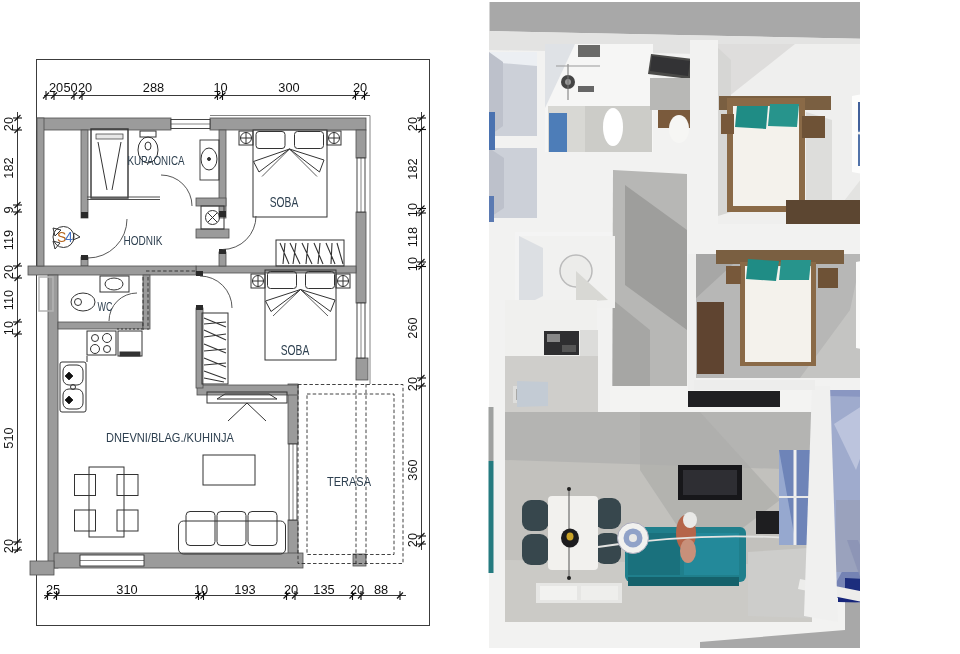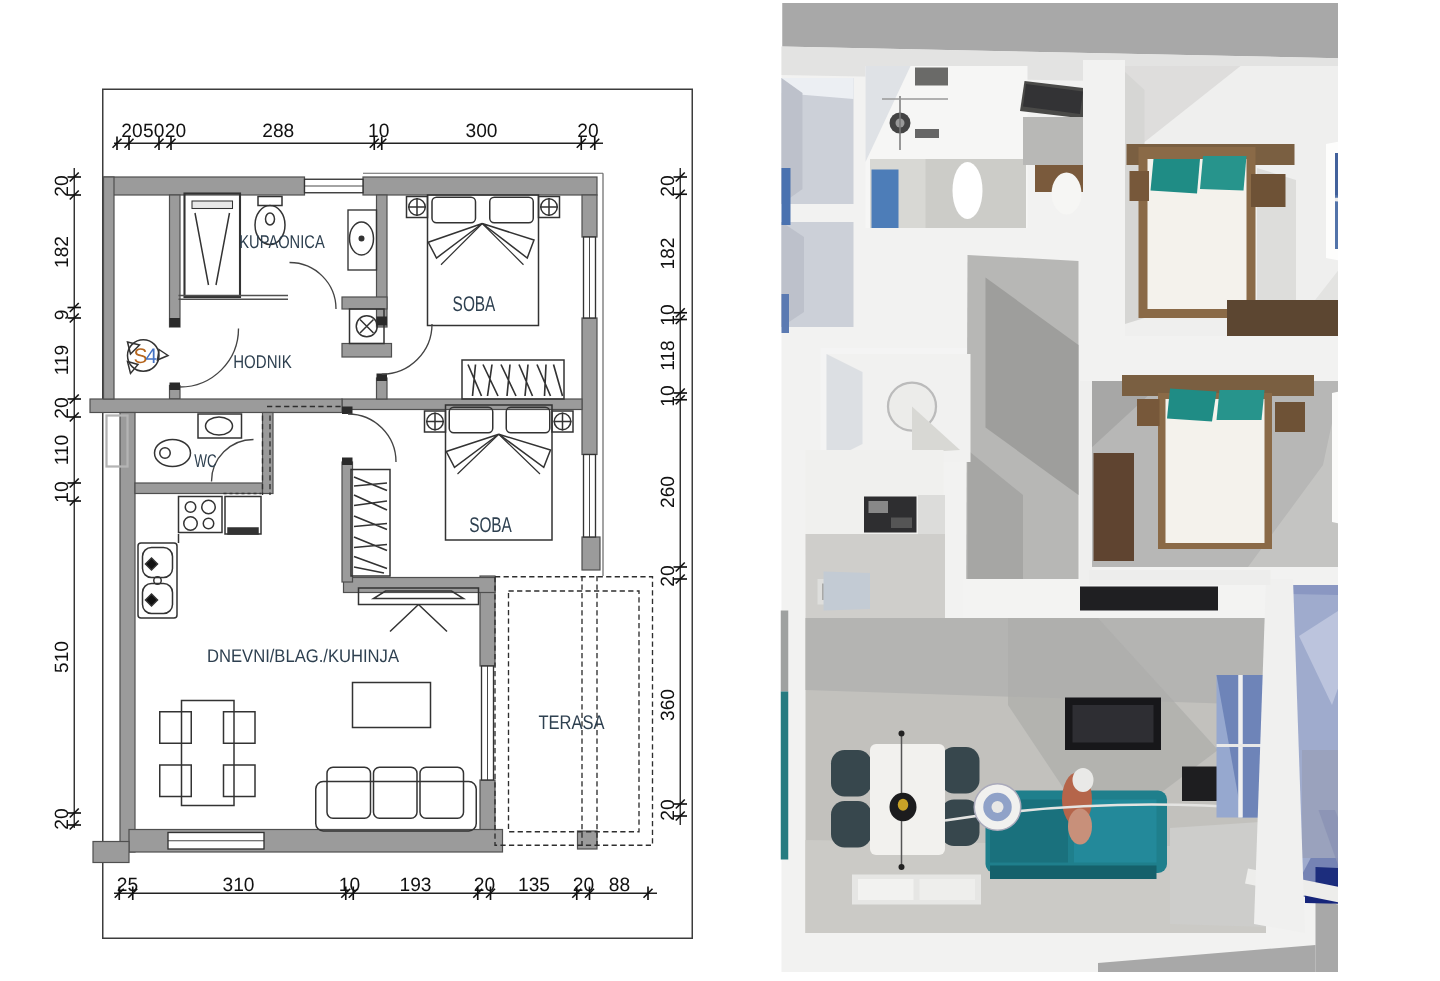--- a/index.html
+++ b/index.html
@@ -1,16 +1,16 @@
 <!DOCTYPE html>
 <html><head>
 <meta charset="utf-8">
 <style>
 html,body{margin:0;padding:0;background:#fff;}
-#page{position:relative;width:860px;height:654px;overflow:hidden;font-family:"Liberation Sans",sans-serif;margin-left:32px;}
+#page{position:relative;width:860px;height:654px;overflow:hidden;font-family:"Liberation Sans",sans-serif;}
 svg{position:absolute;top:0;left:0;}
 text{font-family:"Liberation Sans",sans-serif;}
 .dim{font-size:12.8px;fill:#111;}
 .room{fill:#2e4050;}
 </style>
 </head>
 <body>
 <div id="page">
 <svg width="960" height="654" viewBox="0 0 960 654">
 

